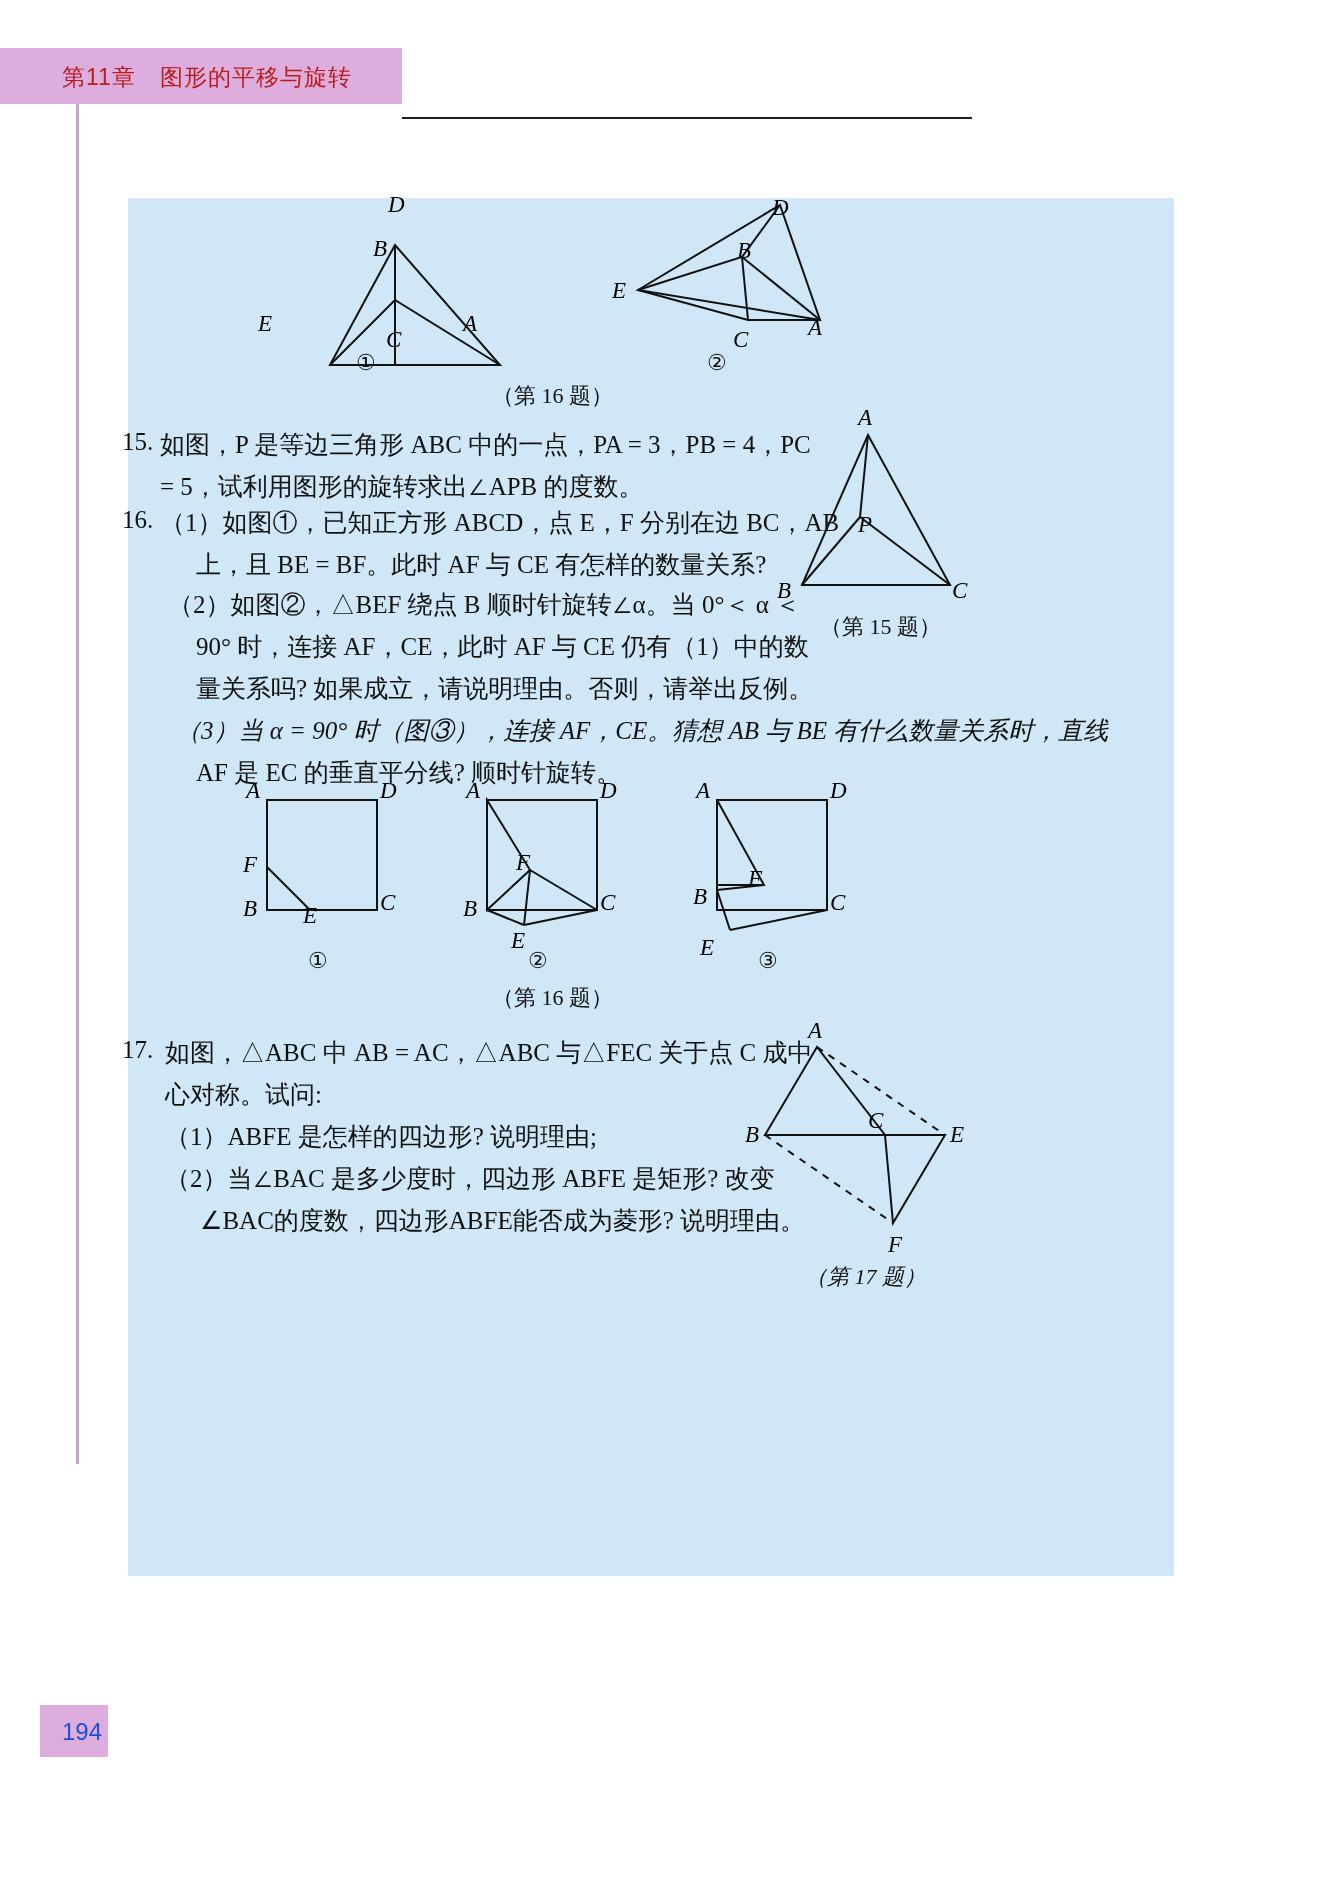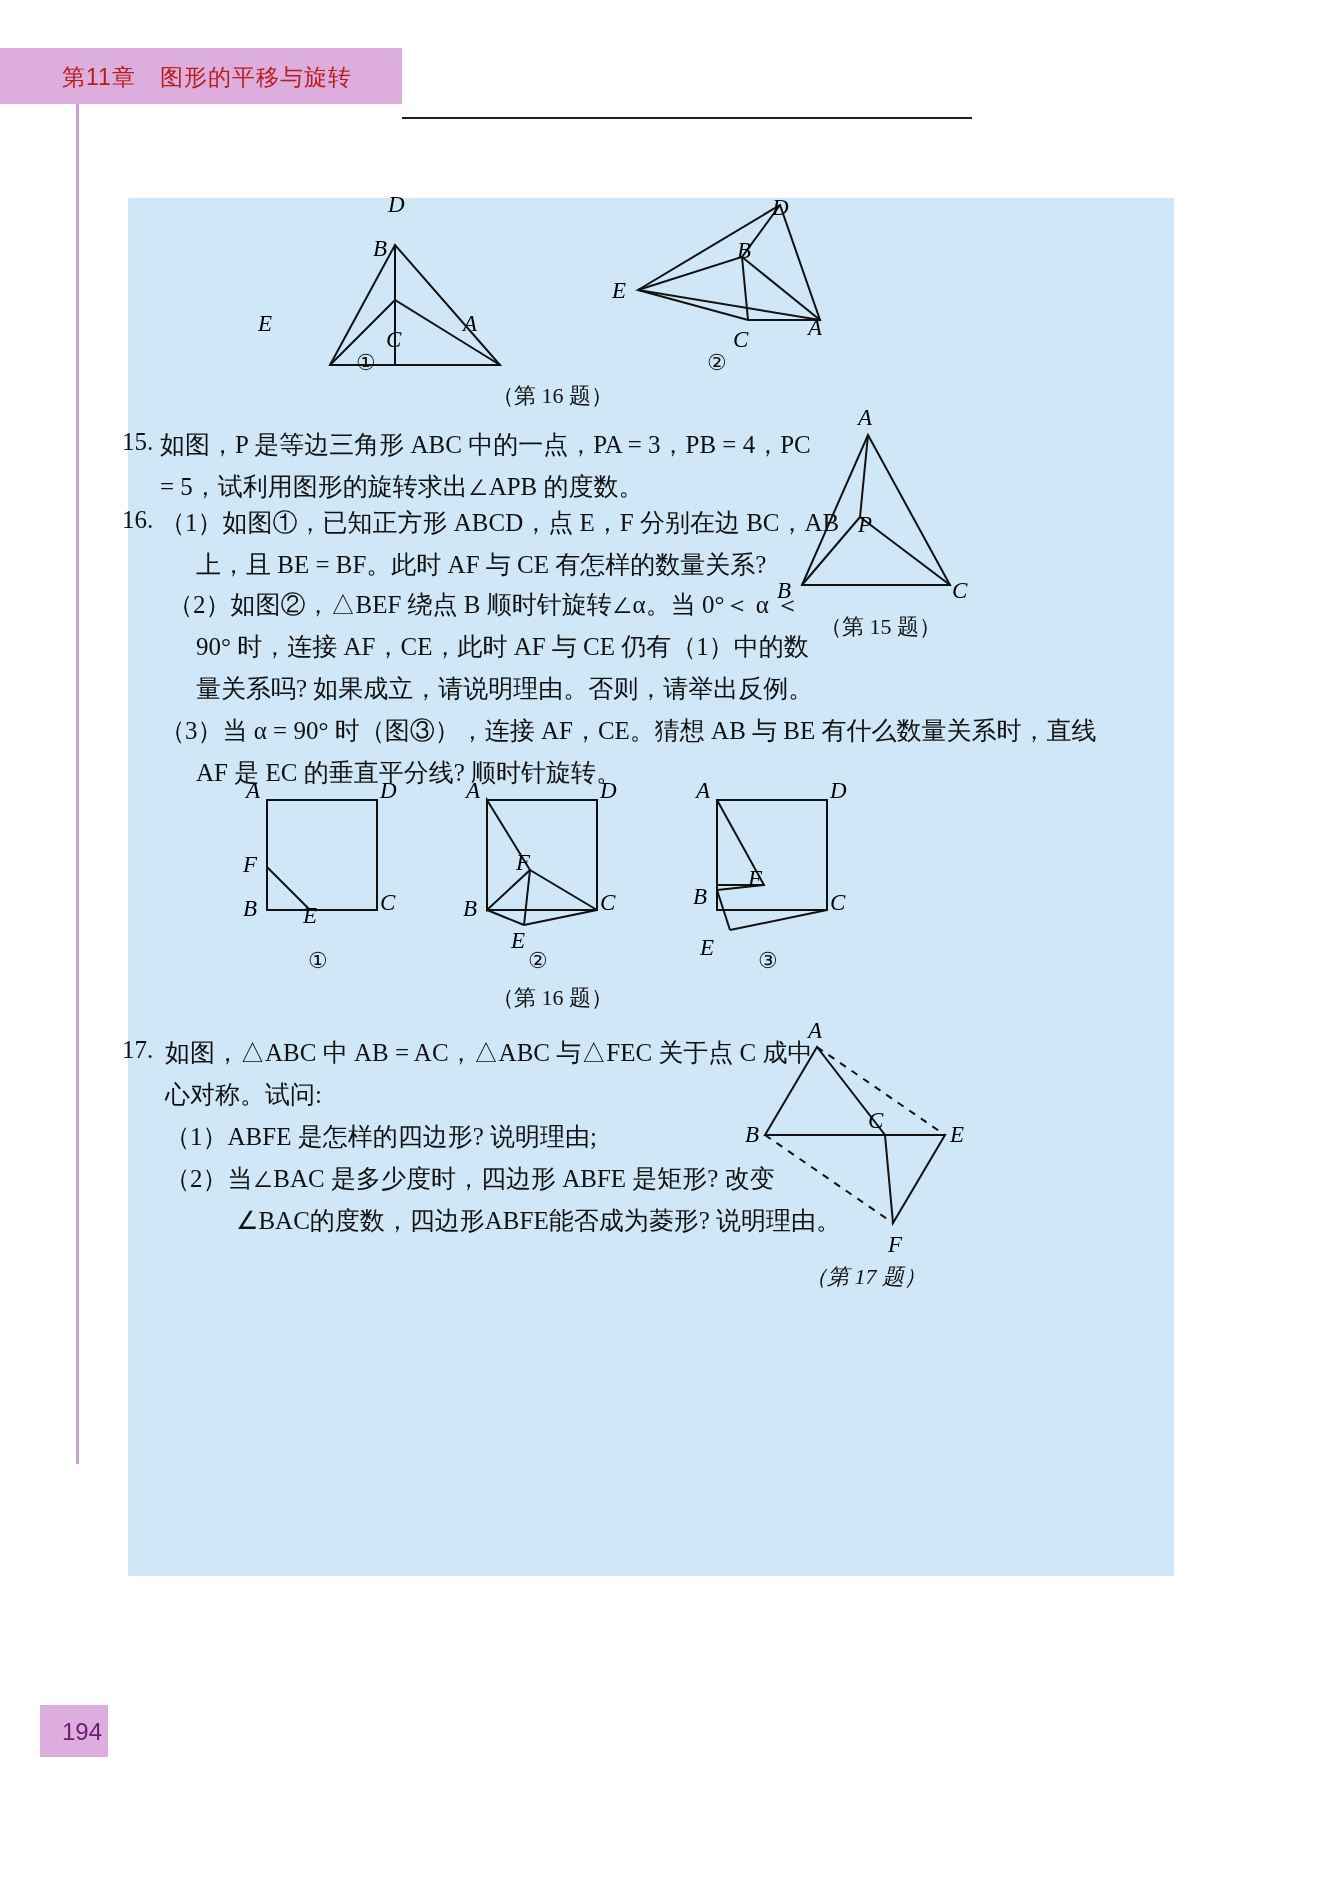--- a/index.html
+++ b/index.html
@@ -24,21 +24,21 @@
     position:absolute;left:402px;top:117px;width:570px;height:2px;background:#231f20;
   }
   .left-spine{
     position:absolute;left:76px;top:104px;width:3px;height:1360px;background:#c9a0d0;
   }
   .page-num-box{
     position:absolute;left:40px;top:1705px;width:68px;height:52px;background:#ddaedd;
   }
   .page-num{
     position:absolute;left:62px;top:1718px;
-    font-family:"Liberation Sans", sans-serif;font-size:24px;color:#701a75;
+    font-family:"Liberation Sans", sans-serif;font-size:24px;color:#1d4ed8;
   }
   
   .panel{
     position:absolute;left:128px;top:198px;width:1046px;height:1378px;
     background:#cfe7f7;
   }
   .cap{position:absolute;font-size:22px;color:#111;white-space:nowrap;}
   .fignum{position:absolute;font-size:22px;color:#111;}
   svg{position:absolute;overflow:visible;}
   .lbl{font-size:23px;font-style:italic;font-family:"Liberation Serif",serif;}
@@ -106,21 +106,21 @@
 <div class="lbl" style="position:absolute;left:777px;top:578px;">B</div>
 <div class="lbl" style="position:absolute;left:952px;top:578px;">C</div>
 <div class="cap" style="left:820px;top:612px;">（第 15 题）</div>
 
 <div class="body-line" style="left:122px;top:506px;">16.</div>
 <div class="body-line" style="left:160px;top:506px;">（1）如图①，已知正方形 ABCD，点 E，F 分别在边 BC，AB</div>
 <div class="body-line" style="left:196px;top:548px;">上，且 BE = BF。此时 AF 与 CE 有怎样的数量关系?</div>
 <div class="body-line" style="left:160px;top:588px;margin-left:8px;">（2）如图②，△BEF 绕点 B 顺时针旋转∠α。当 0°＜ α ＜</div>
 <div class="body-line" style="left:196px;top:630px;">90° 时，连接 AF，CE，此时 AF 与 CE 仍有（1）中的数</div>
 <div class="body-line" style="left:196px;top:672px;">量关系吗? 如果成立，请说明理由。否则，请举出反例。</div>
-<div class="body-line" style="left:160px;top:714px;">（3）当 α = 90° 时（图③），连接 AF，CE。猜想 AB 与 BE 有什么数量关系时，直线</div>
+<div class="body-line" style="left:176px;top:714px;font-style:italic;">（3）当 α = 90° 时（图③），连接 AF，CE。猜想 AB 与 BE 有什么数量关系时，直线</div>
 <div class="body-line" style="left:196px;top:756px;">AF 是 EC 的垂直平分线? 顺时针旋转。</div>
 
 <svg style="left:262px;top:795px;" width="130" height="125" viewBox="0 0 130 125">
   <g fill="none" stroke="#111" stroke-width="2">
     <rect x="5" y="5" width="110" height="110"></rect>
     <path d="M 5 72 L 48 115"></path>
   </g>
 </svg>
 <div class="lbl" style="position:absolute;left:246px;top:778px;">A</div>
 <div class="lbl" style="position:absolute;left:380px;top:778px;">D</div>
@@ -165,21 +165,21 @@
 <div class="lbl" style="position:absolute;left:830px;top:890px;">C</div>
 <div class="fignum" style="left:758px;top:948px;">③</div>
 
 <div class="cap" style="left:492px;top:983px;">（第 16 题）</div>
 
 <div class="body-line" style="left:122px;top:1036px;">17.</div>
 <div class="body-line" style="left:165px;top:1036px;">如图，△ABC 中 AB = AC，△ABC 与△FEC 关于点 C 成中</div>
 <div class="body-line" style="left:165px;top:1078px;">心对称。试问:</div>
 <div class="body-line" style="left:165px;top:1120px;">（1）ABFE 是怎样的四边形? 说明理由;</div>
 <div class="body-line" style="left:165px;top:1162px;">（2）当∠BAC 是多少度时，四边形 ABFE 是矩形? 改变</div>
-<div class="body-line" style="left:200px;top:1204px;margin-left:36px;">∠BAC的度数，四边形ABFE能否成为菱形? 说明理由。</div>
+<div class="body-line" style="left:200px;top:1204px;">∠BAC的度数，四边形ABFE能否成为菱形? 说明理由。</div>
 
 <svg style="left:755px;top:1035px;" width="220" height="200" viewBox="0 0 220 200">
   <g fill="none" stroke="#111" stroke-width="2">
     <path d="M 62 12 L 10 100 L 130 100 Z"></path>
     <path d="M 130 100 L 190 100 L 138 188 Z"></path>
     <path d="M 10 100 L 190 100"></path>
   </g>
   <g fill="none" stroke="#111" stroke-width="2" stroke-dasharray="7 7">
     <path d="M 62 12 L 190 100"></path>
     <path d="M 10 100 L 138 188"></path>

